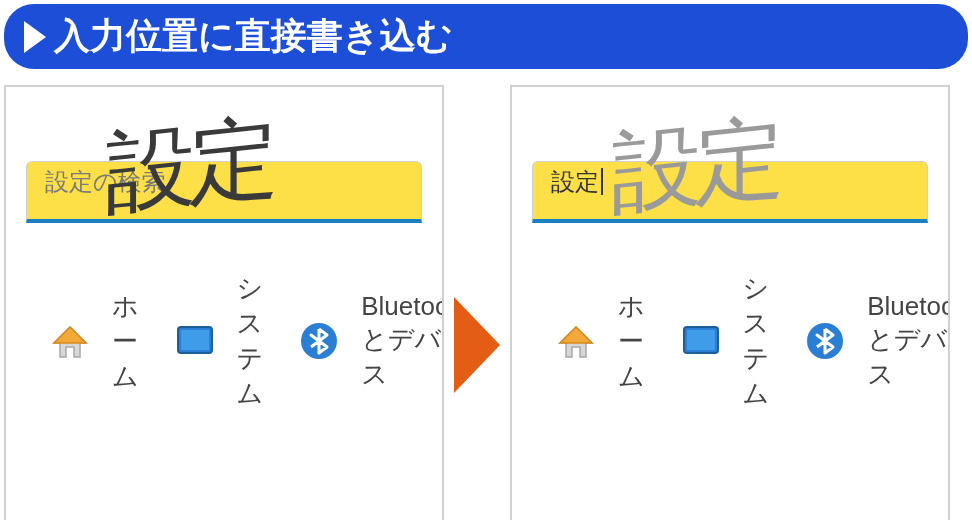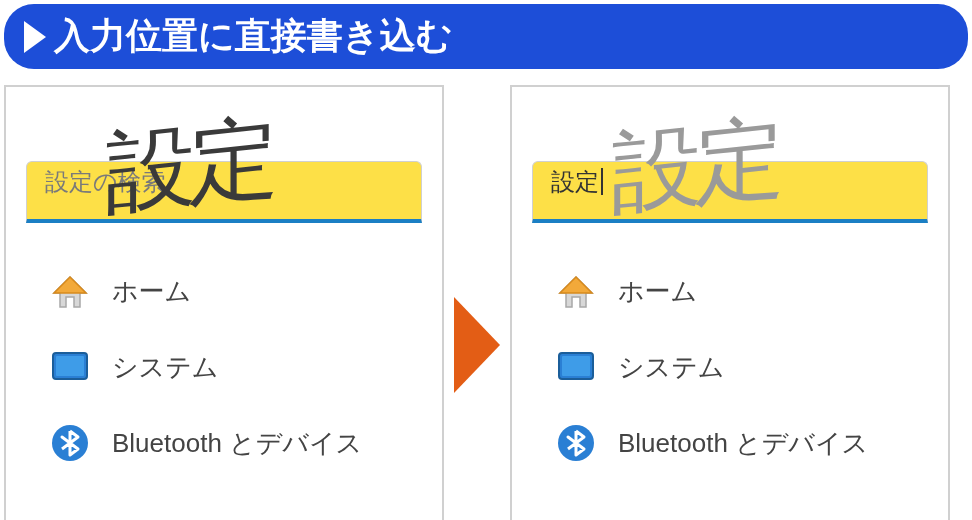--- a/index.html
+++ b/index.html
@@ -88,21 +88,21 @@
       transform: rotate(-2deg) skewX(-6deg);
       z-index: 2;
       font-weight: 400;
     }
     .handwriting.faded {
       color: #9a9a9a;
     }
     .hw1 { transform: rotate(-4deg); display: inline-block; }
     .menu {
       display: flex;
-      flex-direction: column;
+      flex-direction: row;
       gap: 36px;
       padding-left: 24px;
       padding-top: 20px;
     }
     .menu-item {
       display: flex;
       align-items: center;
       gap: 22px;
       font-size: 26px;
       color: #444;

